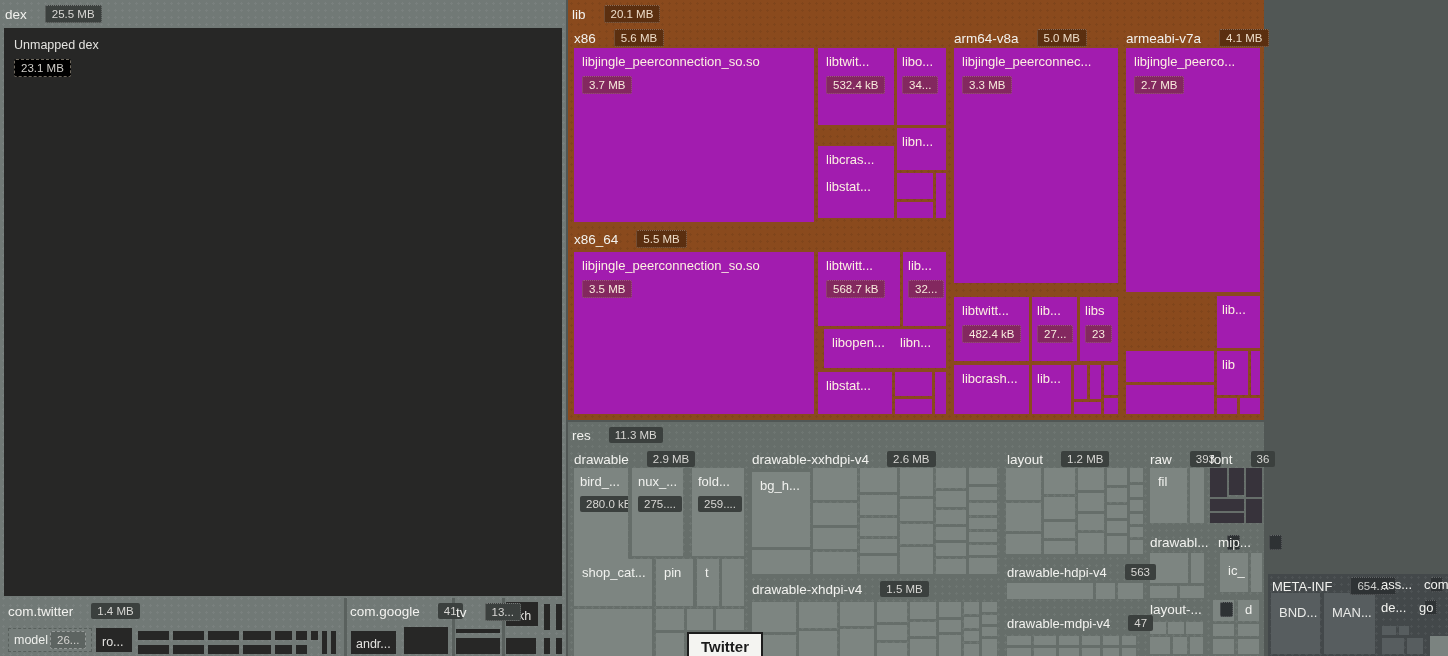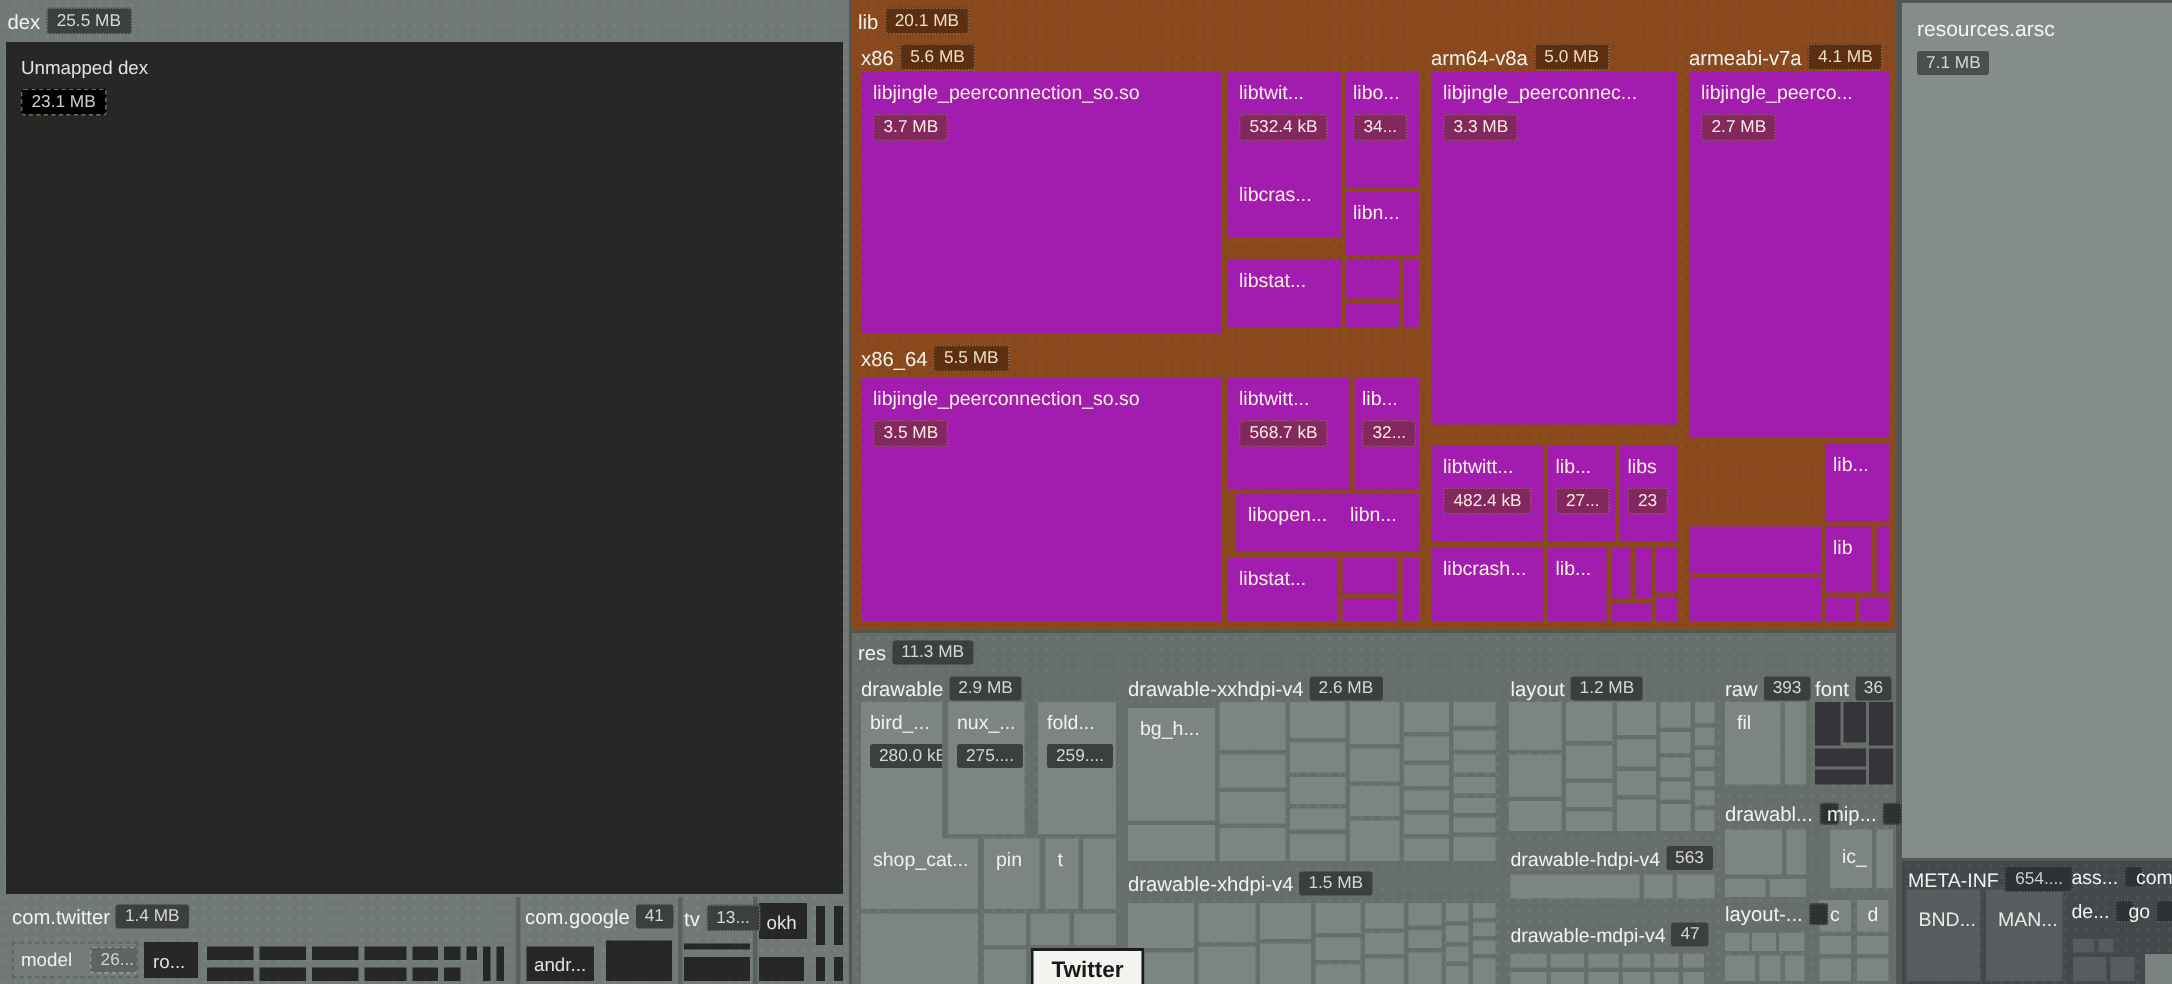--- a/index.html
+++ b/index.html
@@ -5,21 +5,21 @@
   html,body{margin:0;padding:0;background:#515755;}
   #stage{position:relative;width:1448px;height:656px;background:#515755;overflow:hidden;
          font-family:"Liberation Sans",sans-serif;-webkit-font-smoothing:antialiased;}
   .abs{position:absolute;box-sizing:border-box;}
   .dots-light{background-image:radial-gradient(rgba(255,255,255,0.055) 1px,transparent 1.4px);background-size:7px 7px;}
   .dots-dark{background-image:radial-gradient(rgba(0,0,0,0.07) 1px,transparent 1.4px);background-size:7px 7px;}
   .sec-dex{background-color:#717976;}
   .sec-lib{background-color:#8a4a1d;}
   .sec-res{background-color:#666e6a;}
   .sec-meta{background-color:#43484a;}
-  .hdr{position:absolute;display:flex;align-items:center;gap:4px;white-space:nowrap;z-index:3;}
+  .hdr{position:absolute;display:flex;align-items:center;gap:18px;white-space:nowrap;z-index:3;}
   .hlbl{font-size:13.5px;color:#f2f2ef;}
   .hlbl.sm{font-size:13px;}
   .badge{display:inline-block;font-size:11.5px;line-height:14px;padding:1px 6px;border-radius:2px;white-space:nowrap;}
   .b-gray{background:#3b403e;color:#d8d7d4;}
   .b-gray.dashed{border:1px dotted rgba(255,255,255,.3);}
   .b-brown{background:#5b2f10;color:#eeddc9;border:1px dotted rgba(255,255,255,.3);}
   .b-orange{background:rgba(99,52,16,.5);color:#f8ecdc;border:1px dotted rgba(255,255,255,.22);}
   .b-dark{background:#000000;color:#d0cec9;border:1px dashed #6f695e;}
   .b-model{background:#5d6461;color:#d3d2cf;border:1px dashed rgba(255,255,255,.35);}
   .b-meta{background:#2e3234;color:#d0d1cf;border:1px dotted rgba(255,255,255,.25);}
@@ -61,21 +61,21 @@
     <span class="badge b-dark">23.1 MB</span>
   </div>
   <div class="abs gap" style="left:344px;top:598px;width:3px;height:58px"></div>
   <div class="abs gap" style="left:452px;top:598px;width:3px;height:58px"></div>
   <div class="abs gap" style="left:502px;top:598px;width:3px;height:58px"></div>
 
   <div class="hdr" style="left:8px;top:603px">
     <span class="hlbl">com.twitter</span>
     <span class="badge b-gray">1.4 MB</span>
   </div>
-  <div class="tile t-model" style="left:8px;top:628px;width:84px;height:24px;display:flex;align-items:center;gap:12px;padding:0 5px">
+  <div class="tile t-model" style="left:8px;top:628px;width:84px;height:24px;display:flex;align-items:center;gap:2px;padding:0 5px">
     <span class="tlbl" style="color:#eff0ed;font-size:12.5px">model</span>
     <span class="badge b-model" style="margin-top:0">26...</span>
   </div>
   <div class="tile t-dark" style="left:96px;top:628px;width:36px;height:24px;padding:4px 6px">
     <span class="tlbl">ro...</span>
   </div>
   <div class="tile t-dark bare" style="left:138px;top:631px;width:31px;height:9px"></div>
   <div class="tile t-dark bare" style="left:173px;top:631px;width:31px;height:9px"></div>
   <div class="tile t-dark bare" style="left:208px;top:631px;width:31px;height:9px"></div>
   <div class="tile t-dark bare" style="left:243px;top:631px;width:28px;height:9px"></div>
@@ -129,21 +129,21 @@
     <span class="badge b-orange">3.7 MB</span>
   </div>
   <div class="tile t-orange" style="left:818px;top:48px;width:76px;height:77px">
     <div class="tlbl">libtwit...</div>
     <span class="badge b-orange">532.4 kB</span>
   </div>
   <div class="tile t-orange" style="left:897px;top:48px;width:49px;height:77px;padding:6px 5px">
     <div class="tlbl">libo...</div>
     <span class="badge b-orange">34...</span>
   </div>
-  <div class="tile t-orange" style="left:818px;top:116px;width:76px;height:42px">
+  <div class="tile t-orange" style="left:818px;top:146px;width:76px;height:42px">
     <div class="tlbl">libcras...</div>
   </div>
   <div class="tile t-orange" style="left:897px;top:128px;width:49px;height:42px;padding:6px 5px">
     <div class="tlbl">libn...</div>
   </div>
   <div class="tile t-orange" style="left:818px;top:173px;width:76px;height:45px">
     <div class="tlbl">libstat...</div>
   </div>
   <div class="tile t-orange bare" style="left:897px;top:173px;width:36px;height:26px"></div>
   <div class="tile t-orange bare" style="left:897px;top:202px;width:36px;height:16px"></div>
@@ -435,24 +435,20 @@
     <div class="tlbl">c</div>
   </div>
   <div class="tile t-gray" style="left:1238px;top:600px;width:21px;height:21px;padding:2px 7px">
     <div class="tlbl">d</div>
   </div>
   <div class="tile t-gray bare" style="left:1213px;top:624px;width:21px;height:12px"></div>
   <div class="tile t-gray bare" style="left:1238px;top:624px;width:21px;height:12px"></div>
   <div class="tile t-gray bare" style="left:1213px;top:639px;width:21px;height:15px"></div>
   <div class="tile t-gray bare" style="left:1238px;top:639px;width:21px;height:15px"></div>
 
-  <div class="tile t-arsc dots-light" style="left:1268px;top:2px;width:180px;height:570px;padding:9px 10px">
-    <div class="tlbl">resources.arsc</div>
-    <span class="badge b-gray" style="background:#4a4f4d">7.1 MB</span>
-  </div>
 
   <div class="abs sec-meta dots-light" style="left:1268px;top:574px;width:180px;height:82px"></div>
   <div class="hdr" style="left:1272px;top:577px">
     <span class="hlbl sm">META-INF</span>
     <span class="badge b-meta">654....</span>
   </div>
   <div class="tile t-meta dots-light" style="left:1271px;top:593px;width:49px;height:61px;padding:12px 8px">
     <div class="tlbl">BND...</div>
   </div>
   <div class="tile t-meta dots-light" style="left:1324px;top:593px;width:51px;height:61px;padding:12px 8px">

